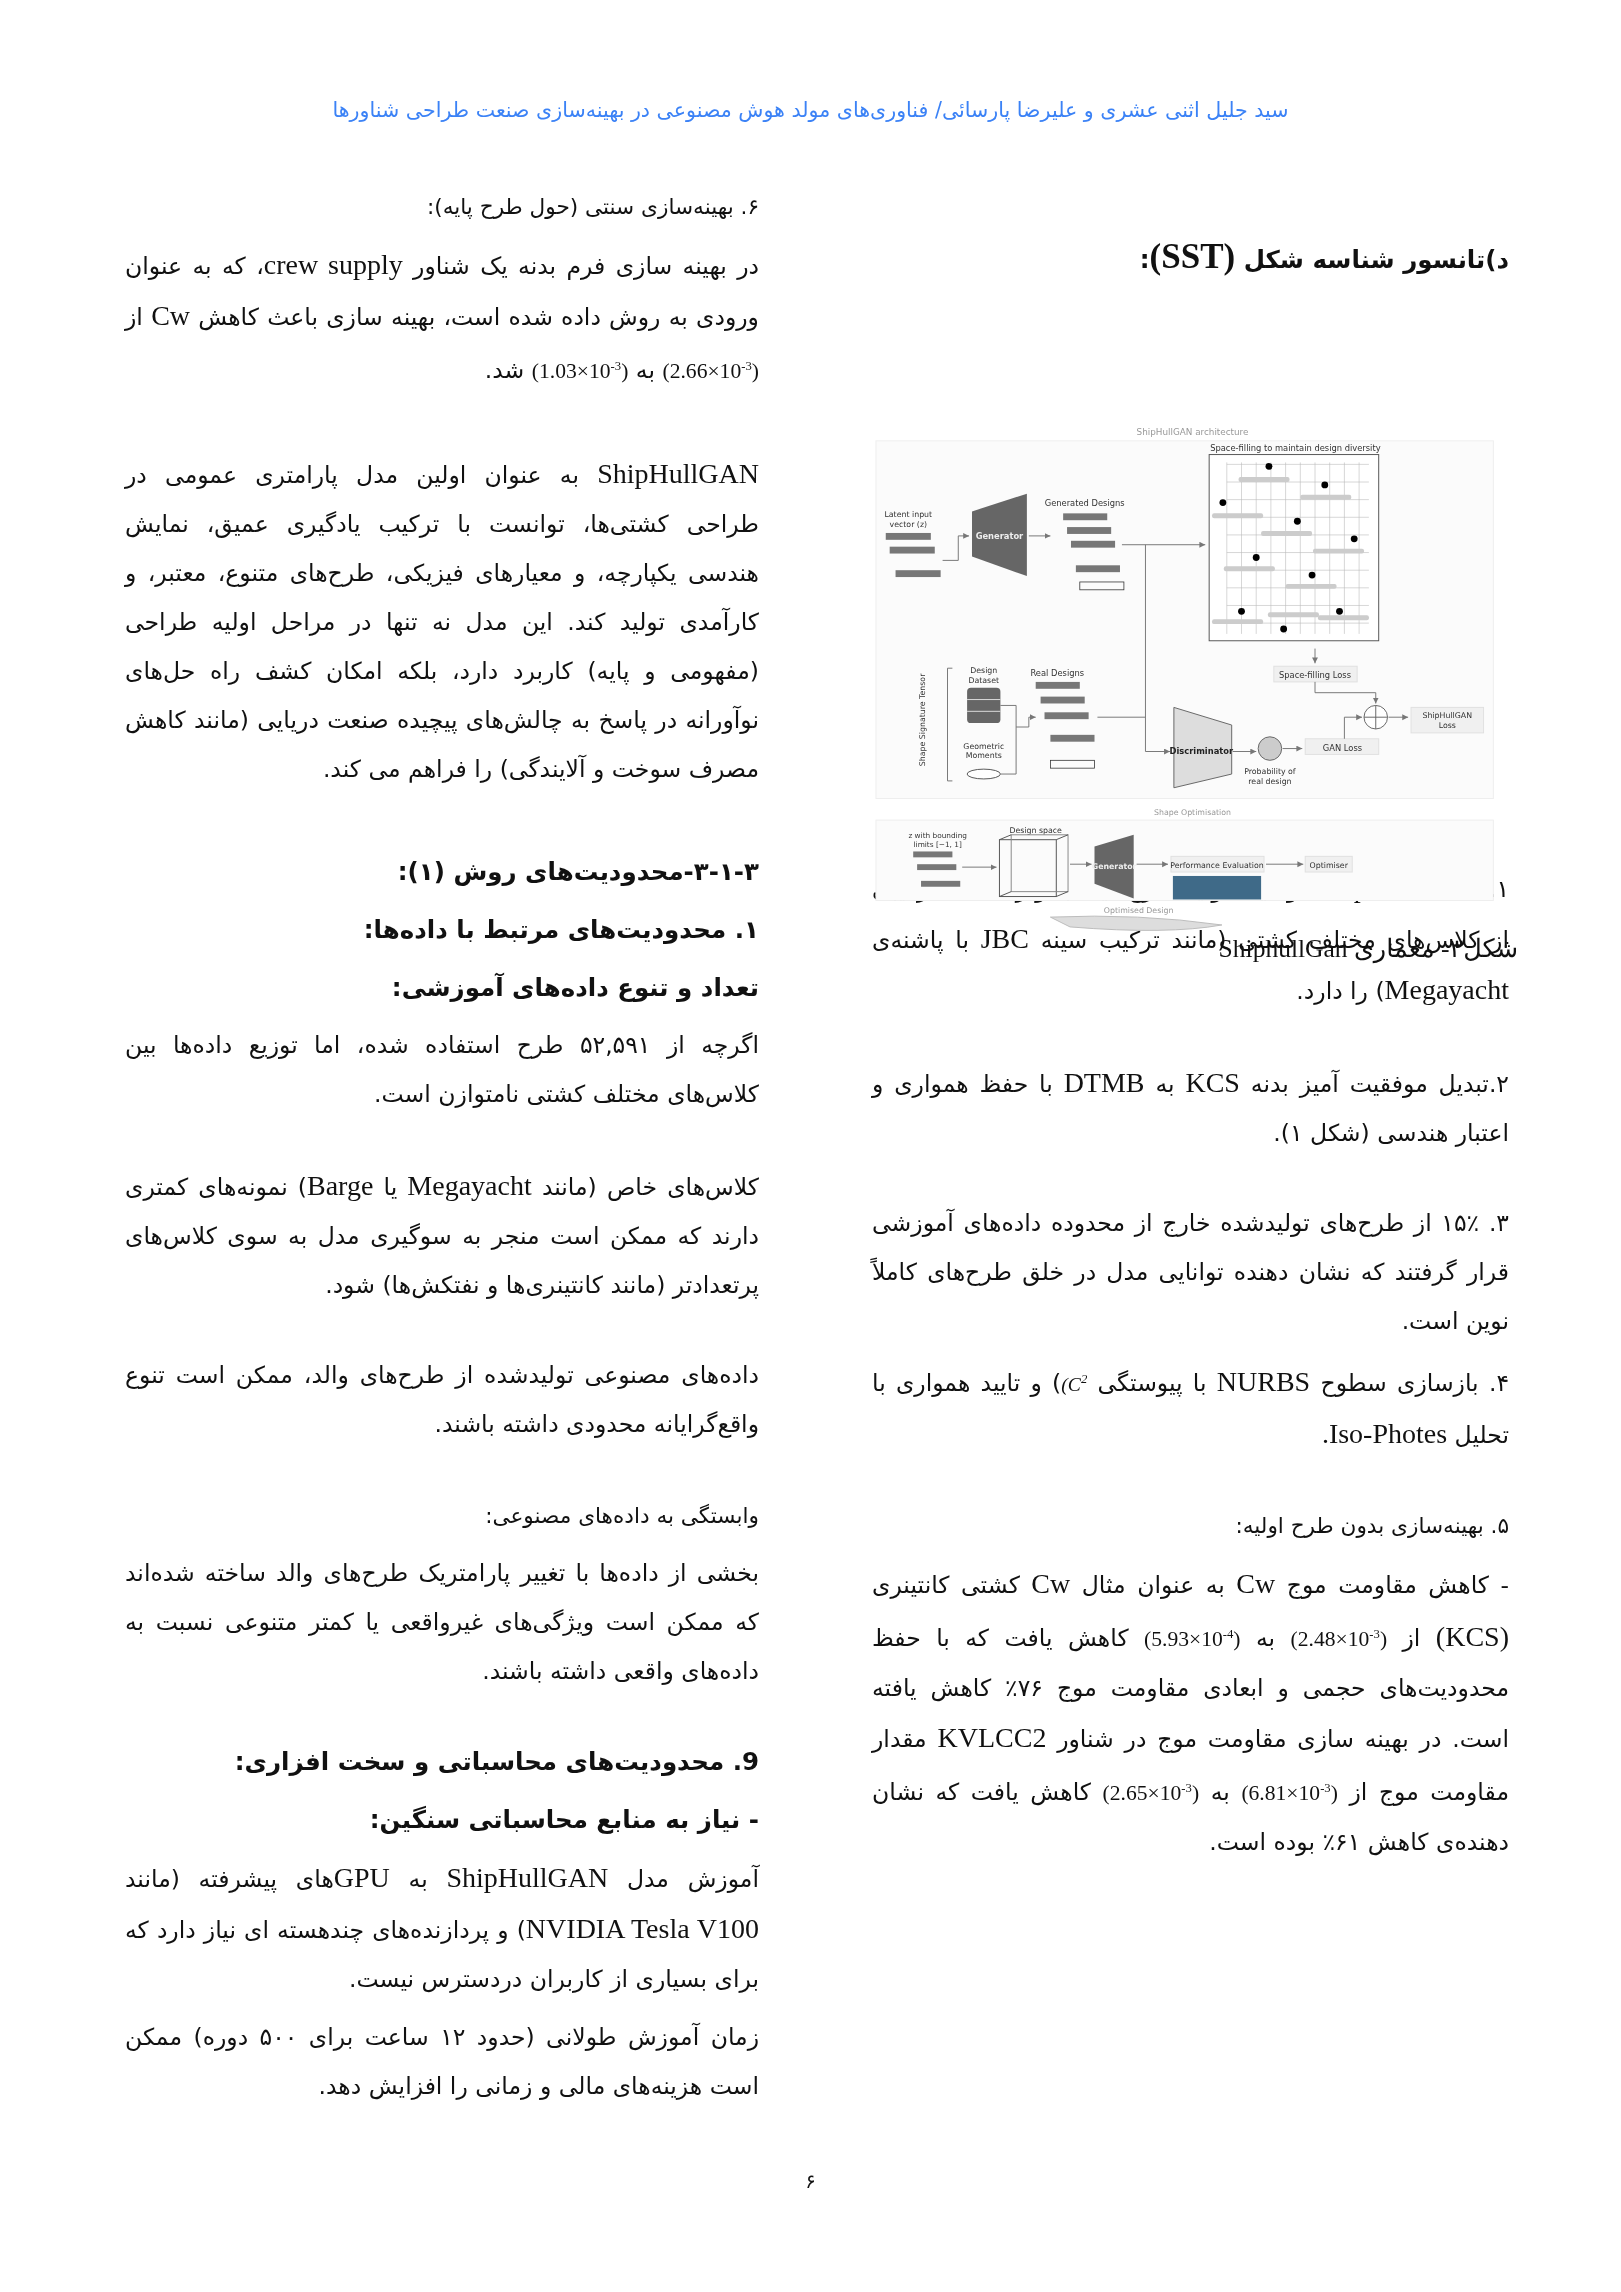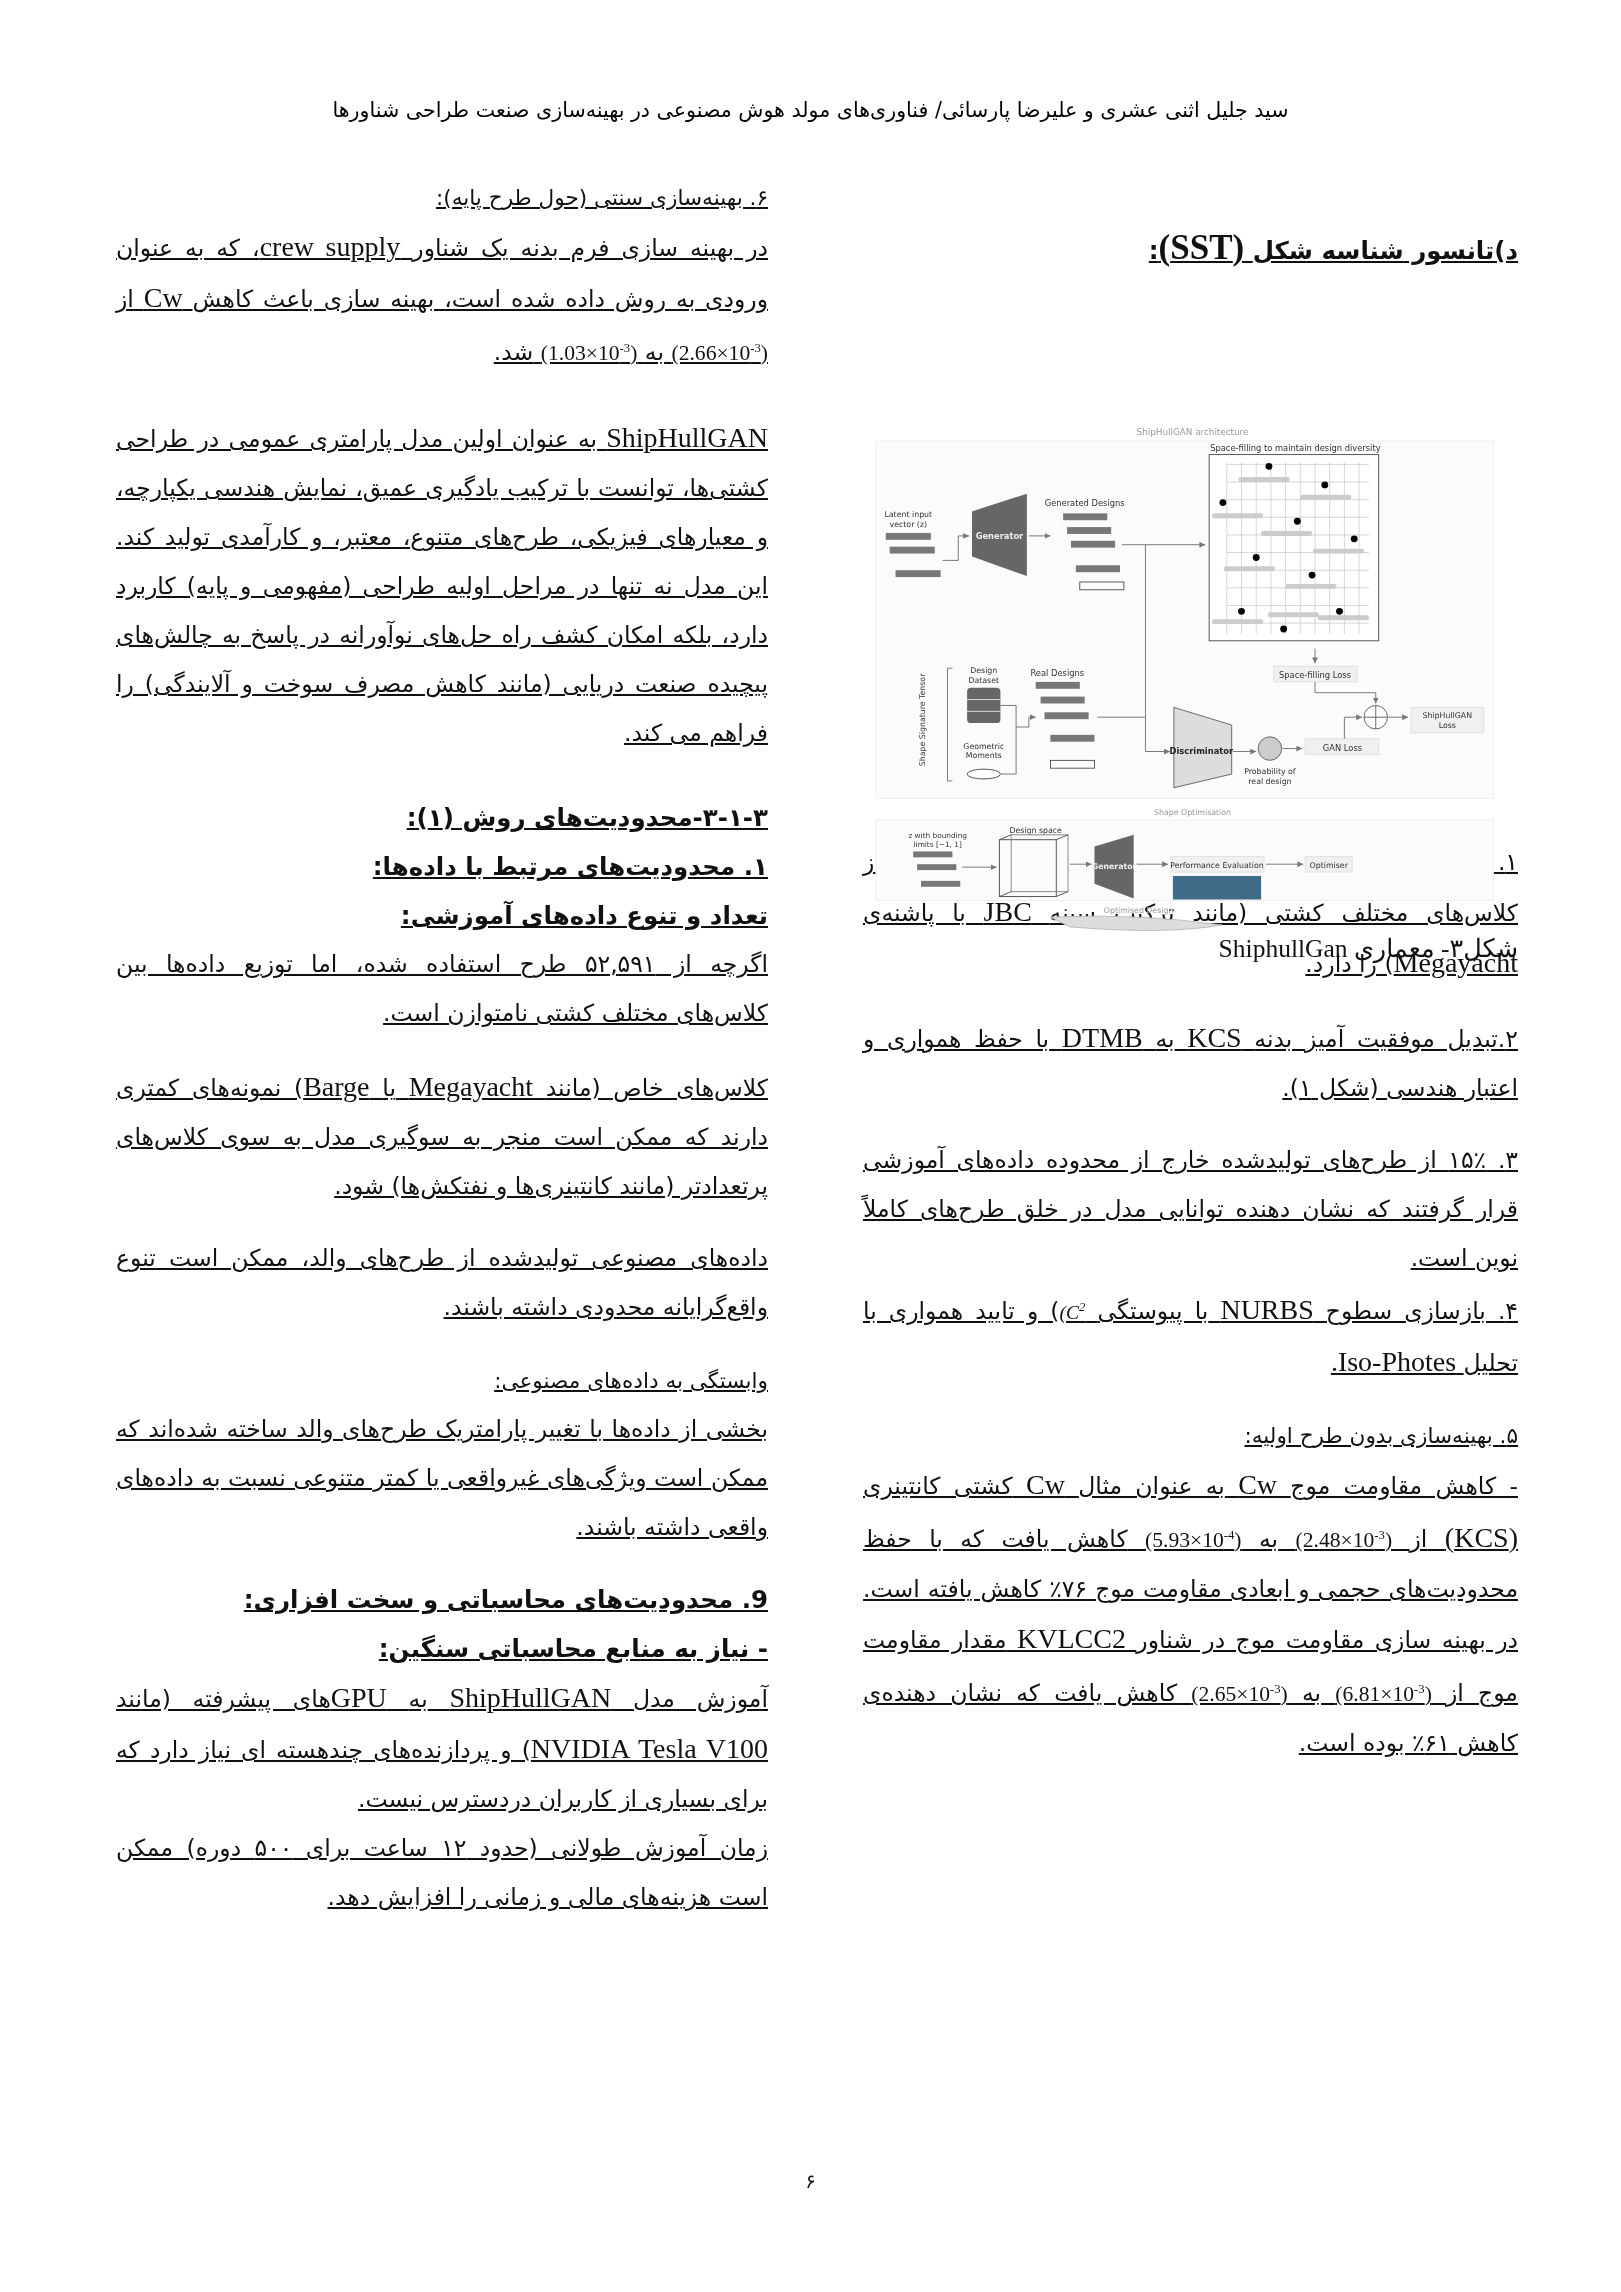--- a/index.html
+++ b/index.html
@@ -1,23 +1,23 @@
 <!DOCTYPE html>
 <html><head>
 <meta charset="utf-8">
 <style>
   html, body { margin: 0; padding: 0; background: #ffffff; }
   body { width: 1621px; height: 2293px; position: relative; overflow: hidden;
          font-family: "DejaVu Sans", sans-serif; color: #111; }
   .header { position: absolute; top: 98px; left: 0; width: 1621px; text-align: center;
-            font-size: 20.6px; direction: rtl; color: #000000; }
+            font-size: 20.6px; direction: rtl; color: #3b82f6; }
   .col { position: absolute; direction: rtl; text-align: justify; font-size: 23.5px; line-height: 49px; }
   .col.left { left: 116px; width: 652px; top: 173px; }
   .col.right { left: 863px; width: 655px; top: 223px; }
-  .para { margin: 0; text-decoration: underline; }
+  .para { margin: 9px; }
   .gap-s { height: 23.5px; }
   .gap-m { height: 35px; }
   .h-bold { font-weight: bold; font-size: 24.5px; }
   .h-sub { font-weight: bold; font-size: 24.5px; }
   .small { font-size: 21.6px; }
   .latin { font-family: "Liberation Serif", serif; font-size: 28px; }
   sup { font-size: 12.7px; }
   .page-num { position: absolute; top: 2170px; left: 0; width: 1621px; text-align: center; font-size: 19.6px; }
   
   .figure { position: absolute; left: 874px; top: 423px; width: 637px; height: 510px; text-decoration: underline; }

